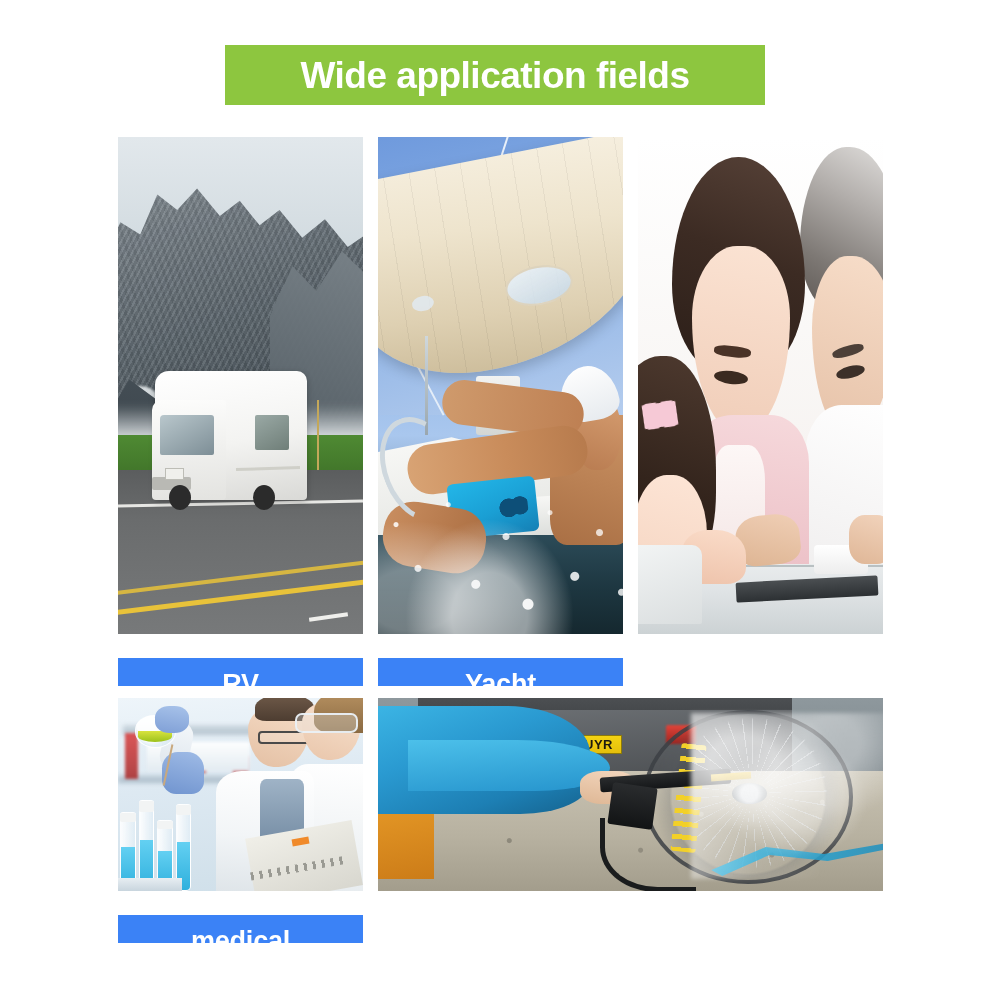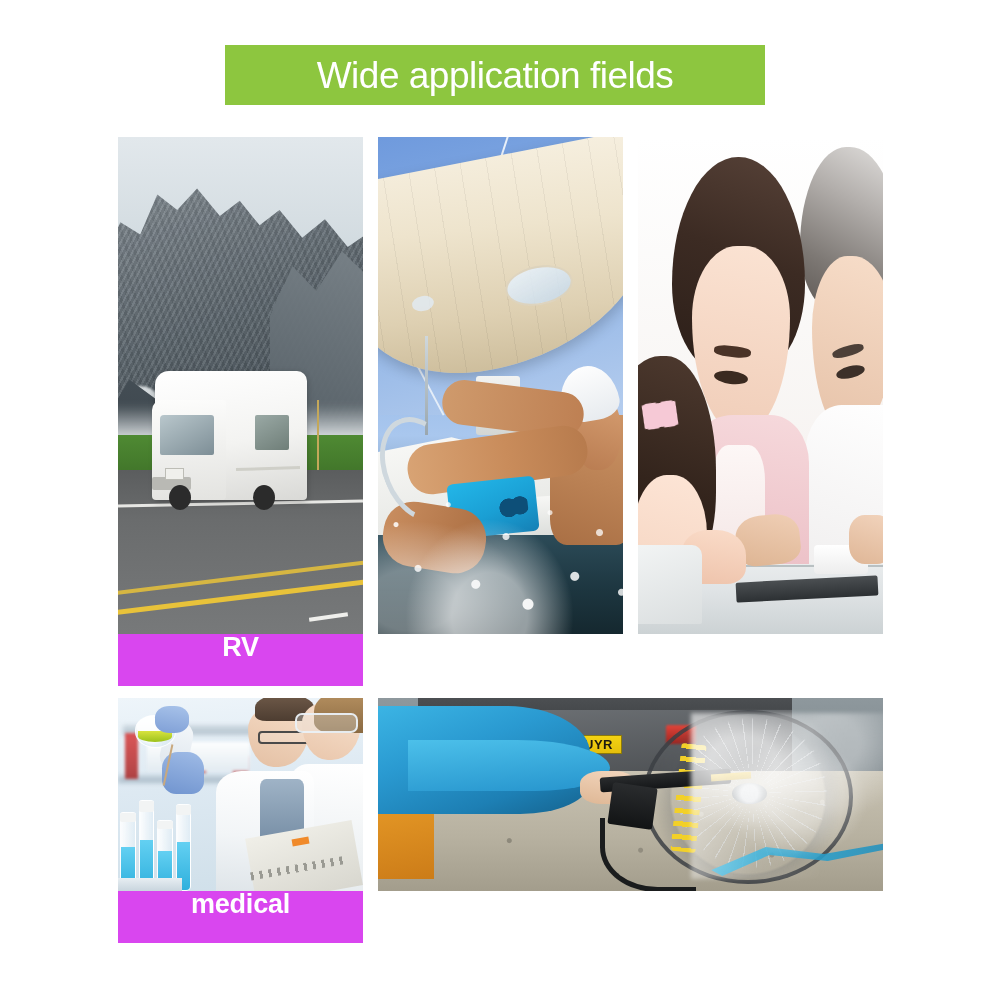--- a/index.html
+++ b/index.html
@@ -23,21 +23,21 @@
     width: 540px;
     height: 60px;
     background: #8DC63F;
     display: flex;
     align-items: center;
     justify-content: center;
   }
   #title-banner .title-text {
     color: #ffffff;
     font-size: 37px;
-    font-weight: 400;
+    font-weight: 700;
     letter-spacing: -0.5px;
     line-height: 1;
     white-space: nowrap;
   }
 
   
   .card {
     position: absolute;
     overflow: hidden;
   }
@@ -45,24 +45,25 @@
     position: absolute;
     left: 0;
     top: 0;
     width: 100%;
     overflow: hidden;
   }
   .caption-bar {
     position: absolute;
     left: 0;
     width: 100%;
-    background: #d946ef;
+    background: #3b82f6;
     display: flex;
-    align-items: flex-start;
+    align-items: center;
     justify-content: center;
+    margin-top: 24px;
   }
   .caption-bar .caption-text {
     color: #ffffff;
     font-size: 27px;
     font-weight: 700;
     letter-spacing: -0.2px;
     white-space: nowrap;
     line-height: 1;
   }
 
@@ -746,20 +747,23 @@
     <div class="y-head"></div>
     <div class="y-cap"></div>
     <div class="y-cap-brim"></div>
     <div class="y-arm2"></div>
     <div class="y-arm"></div>
     <div class="y-shorts"></div>
     <div class="y-shorts-print"></div>
     <div class="y-leg"></div>
     <div class="y-wheel"></div>
     <div class="y-splash"></div>
+  </div>
+  <div class="caption-bar">
+    <span class="caption-text">Yacht</span>
   </div>
 </div>
 
 <div class="card" id="card-medical-care">
   <div class="photo" id="photo-care">
     <div class="c-bg"></div>
     <div class="c-wall"></div>
     <div class="c-man-hair"></div>
     <div class="c-man-face"></div>
     <div class="c-man-brow"></div>

